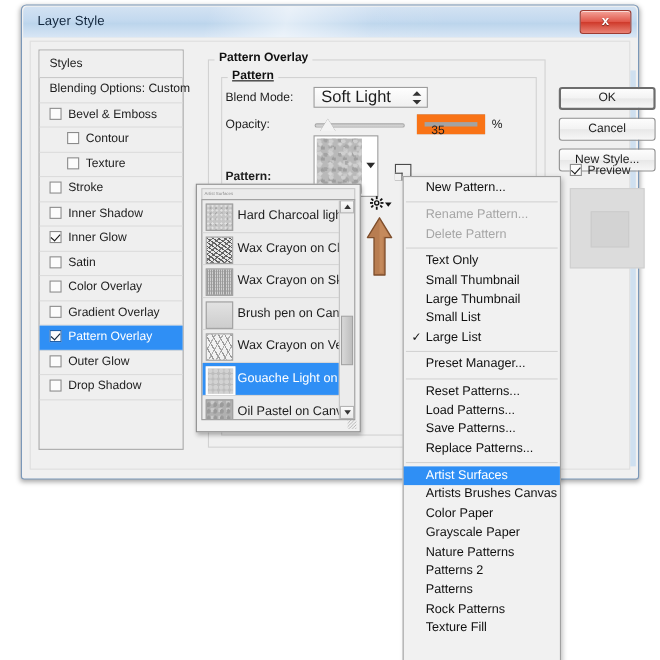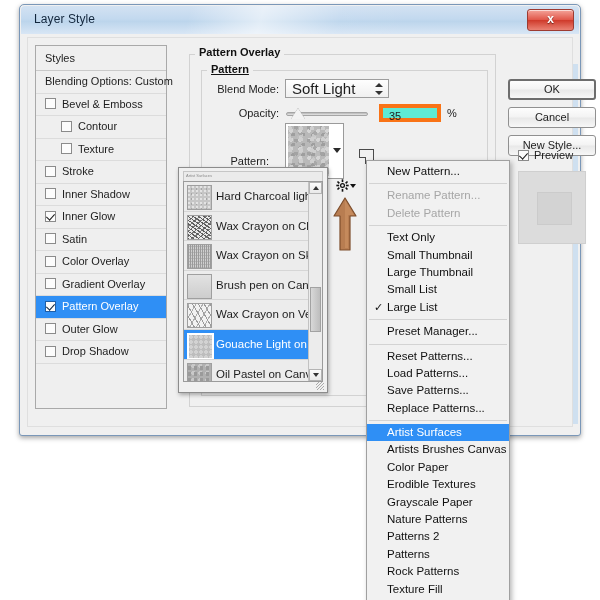--- a/index.html
+++ b/index.html
@@ -124,21 +124,21 @@
     font-size: 11px; font-weight: bold; color:#111;
     background: #f0f0f0;
     padding: 0 4px;
   }
   .po-outer { left: 8px; top: 9px; right: 0px; bottom: 2px; }
   .po-title { left: 14px; top: 1px; }
   .pt-inner  { left: 20px; top: 25px; right: 8px; bottom: 13px; }
   .pt-title  { left: 26px; top: 18px; text-decoration: underline; }
 
   .field-label {
-    position: absolute; font-size: 11px; color:#1d1d1d; text-align: right;
+    position: absolute; font-size: 11px; color:#1d1d1d; 
   }
   .combo {
     position: absolute;
     height: 19px;
     border: 1px solid #9d9d9d;
     background: linear-gradient(to bottom,#fefefe,#f0f0f0);
     box-sizing: border-box;
     font-size: 15px; color:#1d1d1d;
     line-height: 17px; padding-left: 6px;
     cursor: pointer;
@@ -164,21 +164,21 @@
     position: absolute;
     width: 0; height: 0;
     border-left: 7px solid transparent;
     border-right: 7px solid transparent;
     border-bottom: 11px solid #f3f3f3;
     filter: drop-shadow(0 0 0.6px #6f6f6f);
     cursor: pointer;
   }
   .numfield {
     position:absolute; height: 18px; width: 62px;
-    border: 4px solid #f97316; background:#5eead4;
+    border: 7px solid #f97316; background:#a3a3a3;
     font-size: 11px; color:#1d1d1d;
     line-height: 16px; padding-left: 6px;
     box-sizing: border-box;
   }
   .unit { position:absolute; font-size:11px; color:#1d1d1d; }
 
   .pattern-swatch-wrap {
     position:absolute;
     border:1px solid #9a9a9a; background:#fff;
     box-sizing: border-box;
@@ -434,21 +434,21 @@
           <span>Soft Light</span>
           <span class="arrows"></span>
         </div>
 
         <div class="field-label" style="left:24px; top:62px; width:74px;">Opacity:</div>
         <div class="slider-track" style="left:105px; top:67px; width:82px;"></div>
         <div class="slider-thumb" style="left:110px; top:63px;"></div>
         <div class="numfield" style="left:198px; top:59px;">35</div>
         <div class="unit" style="left:266px; top:62px;">%</div>
 
-        <div class="field-label" style="left:14px; top:110px; width:74px;">Pattern:</div>
+        <div class="field-label" style="left:24px; top:110px; width:74px;font-weight:bold;">Pattern:</div>
         <div class="pattern-swatch-wrap" style="left:104px; top:78px; width:59px; height:56px;">
           <div class="pattern-swatch"></div>
           <div class="swatch-arrow"></div>
         </div>
         <div class="icon-sq" style="left:178px; top:104px;"></div>
         <div class="btn" style="left:207px; top:101px; width:97px; height:20px; line-height:18px;">Snap to Origin</div>
       </div>
 
       <div class="right-col">
         <div class="rbtn default" style="top:34px;">OK</div>
@@ -553,21 +553,20 @@
 
     <div class="mi"><span class="chk"></span><span>Reset Patterns...</span></div>
     <div class="mi"><span class="chk"></span><span>Load Patterns...</span></div>
     <div class="mi"><span class="chk"></span><span>Save Patterns...</span></div>
     <div class="mi"><span class="chk"></span><span>Replace Patterns...</span></div>
     <div class="msep"></div>
 
     <div class="mi sel"><span class="chk"></span><span>Artist Surfaces</span></div>
     <div class="mi"><span class="chk"></span><span>Artists Brushes Canvas</span></div>
     <div class="mi"><span class="chk"></span><span>Color Paper</span></div>
-    <div class="mi"><span class="chk"></span><span>Erodible Textures</span></div>
     <div class="mi"><span class="chk"></span><span>Grayscale Paper</span></div>
     <div class="mi"><span class="chk"></span><span>Nature Patterns</span></div>
     <div class="mi"><span class="chk"></span><span>Patterns 2</span></div>
     <div class="mi"><span class="chk"></span><span>Patterns</span></div>
     <div class="mi"><span class="chk"></span><span>Rock Patterns</span></div>
     <div class="mi"><span class="chk"></span><span>Texture Fill</span></div>
   </div>
 
 </div>
 

